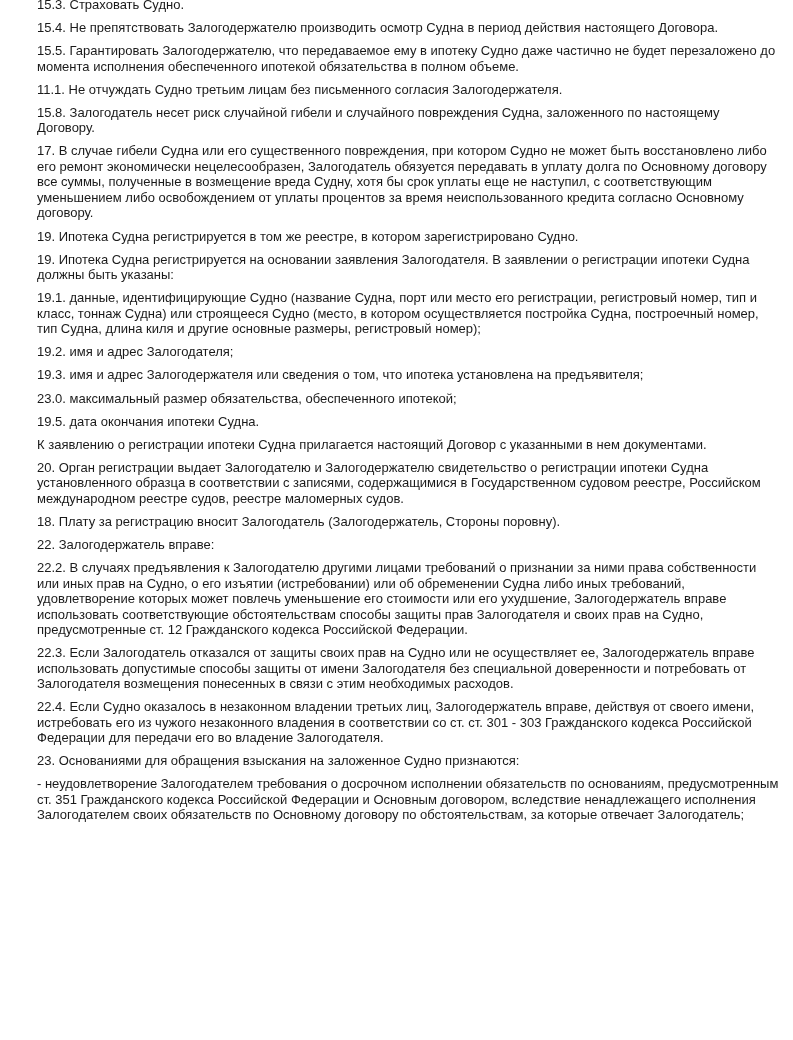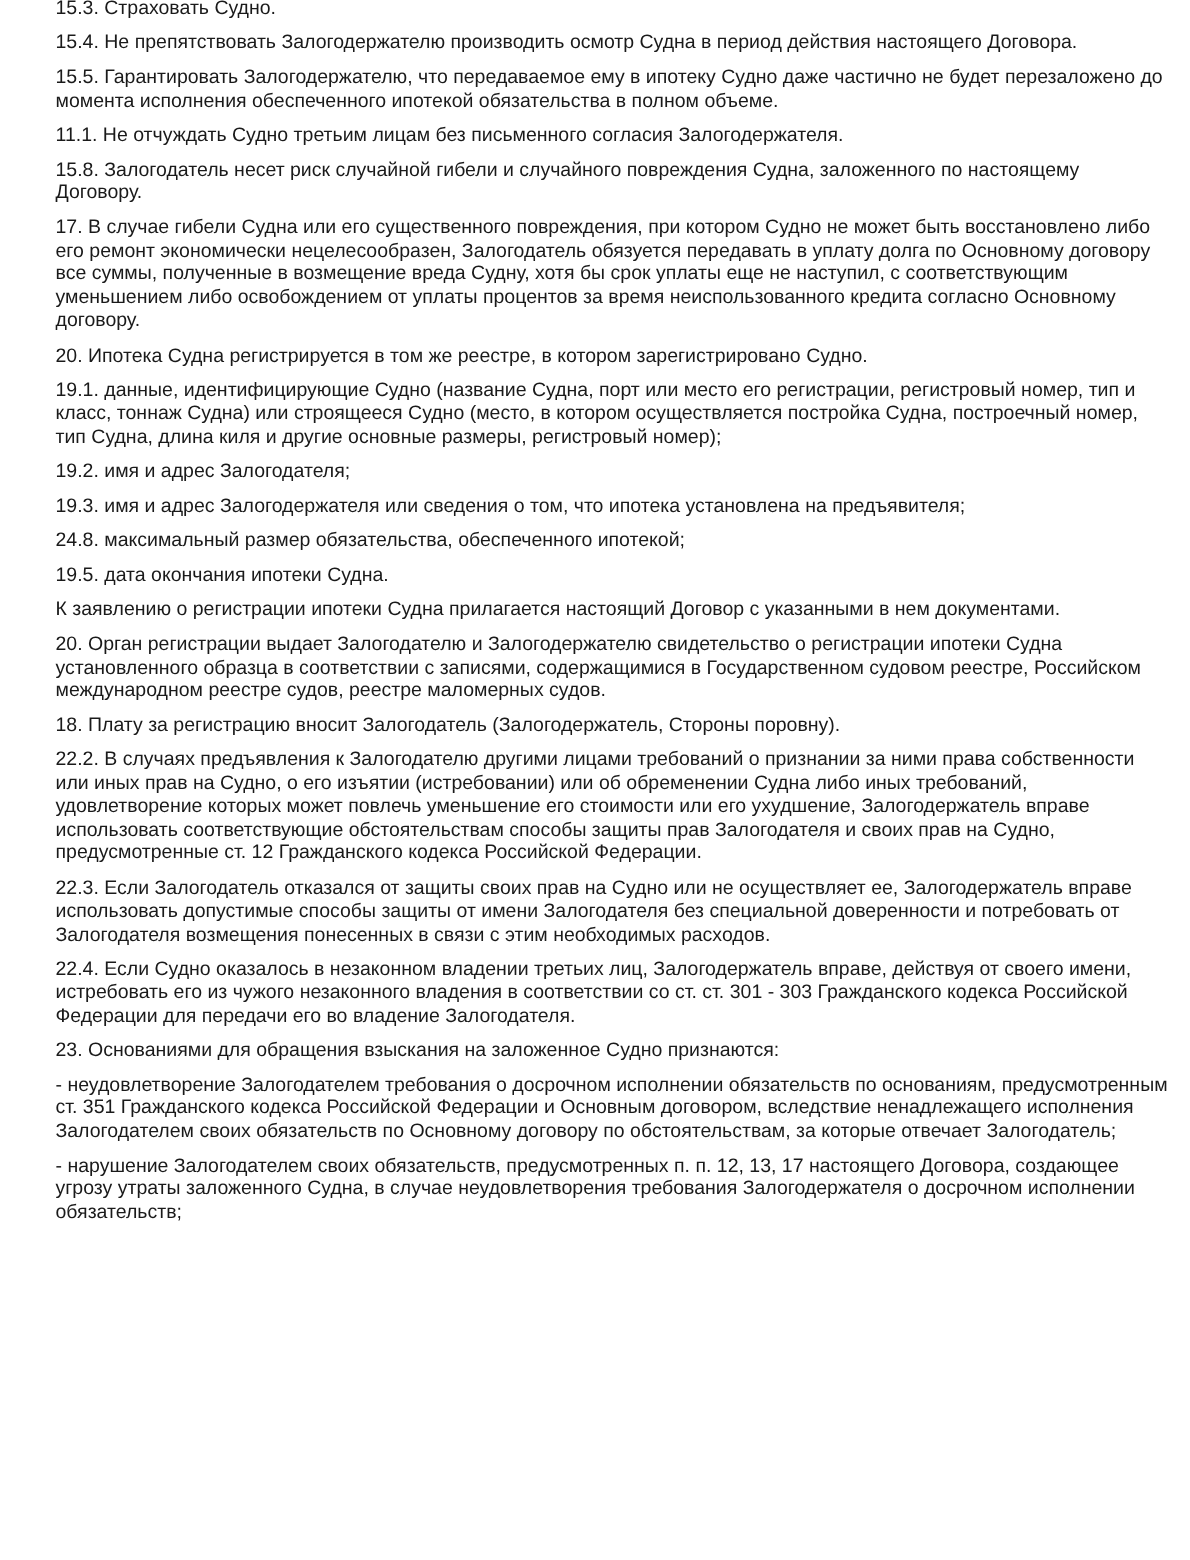--- a/index.html
+++ b/index.html
@@ -25,28 +25,29 @@
 </head>
 <body>
 
 <div class="doc">
   <p>15.3. Страховать Судно.</p>
   <p>15.4. Не препятствовать Залогодержателю производить осмотр Судна в период действия настоящего Договора.</p>
   <p>15.5. Гарантировать Залогодержателю, что передаваемое ему в ипотеку Судно даже частично не будет перезаложено до момента исполнения обеспеченного ипотекой обязательства в полном объеме.</p>
   <p>11.1. Не отчуждать Судно третьим лицам без письменного согласия Залогодержателя.</p>
   <p>15.8. Залогодатель несет риск случайной гибели и случайного повреждения Судна, заложенного по настоящему Договору.</p>
   <p>17. В случае гибели Судна или его существенного повреждения, при котором Судно не может быть восстановлено либо его ремонт экономически нецелесообразен, Залогодатель обязуется передавать в уплату долга по Основному договору все суммы, полученные в возмещение вреда Судну, хотя бы срок уплаты еще не наступил, с соответствующим уменьшением либо освобождением от уплаты процентов за время неиспользованного кредита согласно Основному договору.</p>
-  <p>20. Ипотека Судна регистрируется в том же реестре, в котором зарегистрировано Судно.</p>
+  <p>19. Ипотека Судна регистрируется в том же реестре, в котором зарегистрировано Судно.</p>
+  <p>19. Ипотека Судна регистрируется на основании заявления Залогодателя. В заявлении о регистрации ипотеки Судна должны быть указаны:</p>
   <p>19.1. данные, идентифицирующие Судно (название Судна, порт или место его регистрации, регистровый номер, тип и класс, тоннаж Судна) или строящееся Судно (место, в котором осуществляется постройка Судна, построечный номер, тип Судна, длина киля и другие основные размеры, регистровый номер);</p>
   <p>19.2. имя и адрес Залогодателя;</p>
   <p>19.3. имя и адрес Залогодержателя или сведения о том, что ипотека установлена на предъявителя;</p>
-  <p>24.8. максимальный размер обязательства, обеспеченного ипотекой;</p>
+  <p>23.0. максимальный размер обязательства, обеспеченного ипотекой;</p>
   <p>19.5. дата окончания ипотеки Судна.</p>
   <p>К заявлению о регистрации ипотеки Судна прилагается настоящий Договор с указанными в нем документами.</p>
   <p>20. Орган регистрации выдает Залогодателю и Залогодержателю свидетельство о регистрации ипотеки Судна установленного образца в соответствии с записями, содержащимися в Государственном судовом реестре, Российском международном реестре судов, реестре маломерных судов.</p>
   <p>18. Плату за регистрацию вносит Залогодатель (Залогодержатель, Стороны поровну).</p>
+  <p>22. Залогодержатель вправе:</p>
   <p>22.2. В случаях предъявления к Залогодателю другими лицами требований о признании за ними права собственности или иных прав на Судно, о его изъятии (истребовании) или об обременении Судна либо иных требований, удовлетворение которых может повлечь уменьшение его стоимости или его ухудшение, Залогодержатель вправе использовать соответствующие обстоятельствам способы защиты прав Залогодателя и своих прав на Судно, предусмотренные ст. 12 Гражданского кодекса Российской Федерации.</p>
   <p>22.3. Если Залогодатель отказался от защиты своих прав на Судно или не осуществляет ее, Залогодержатель вправе использовать допустимые способы защиты от имени Залогодателя без специальной доверенности и потребовать от Залогодателя возмещения понесенных в связи с этим необходимых расходов.</p>
   <p>22.4. Если Судно оказалось в незаконном владении третьих лиц, Залогодержатель вправе, действуя от своего имени, истребовать его из чужого незаконного владения в соответствии со ст. ст. 301 - 303 Гражданского кодекса Российской Федерации для передачи его во владение Залогодателя.</p>
   <p>23. Основаниями для обращения взыскания на заложенное Судно признаются:</p>
   <p>- неудовлетворение Залогодателем требования о досрочном исполнении обязательств по основаниям, предусмотренным ст. 351 Гражданского кодекса Российской Федерации и Основным договором, вследствие ненадлежащего исполнения Залогодателем своих обязательств по Основному договору по обстоятельствам, за которые отвечает Залогодатель;</p>
-  <p>- нарушение Залогодателем своих обязательств, предусмотренных п. п. 12, 13, 17 настоящего Договора, создающее угрозу утраты заложенного Судна, в случае неудовлетворения требования Залогодержателя о досрочном исполнении обязательств;</p>
 </div>
 
 </body></html>

